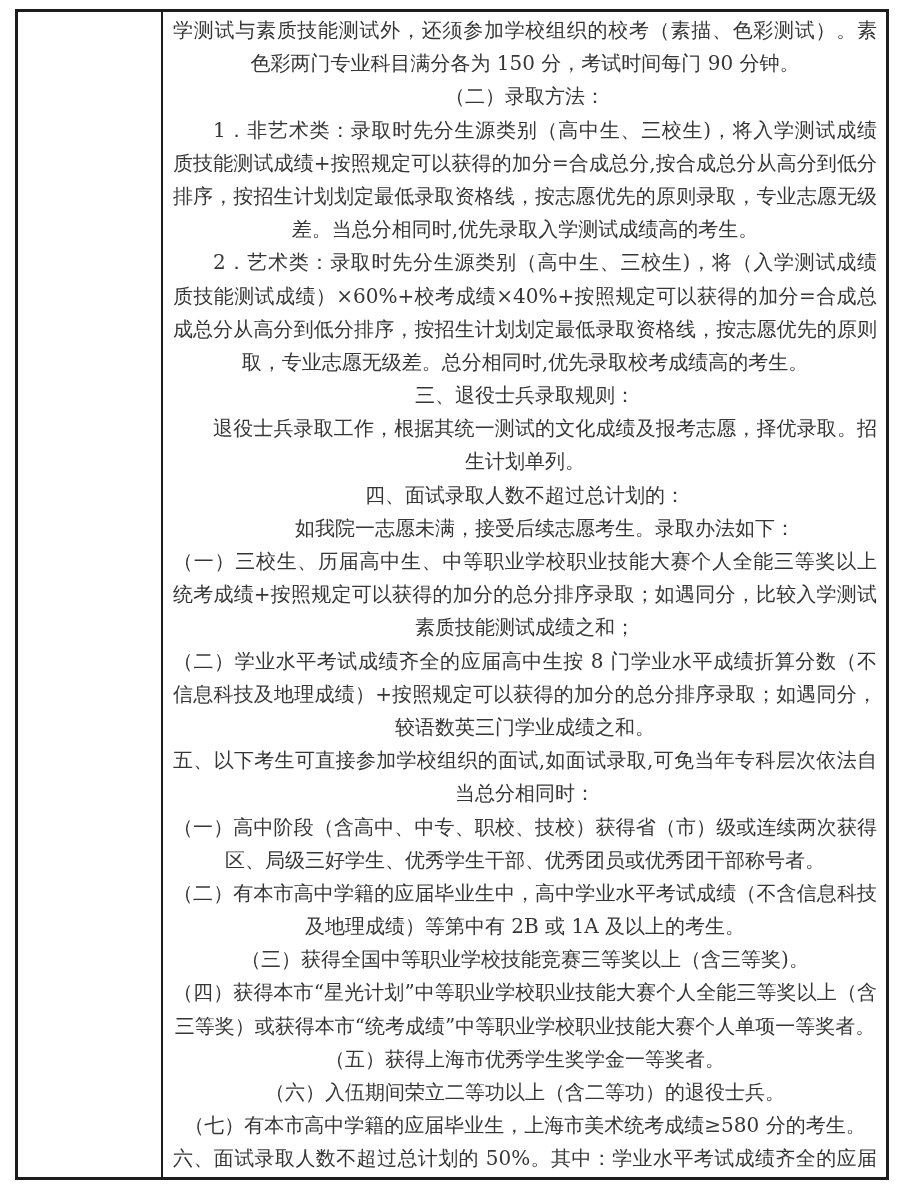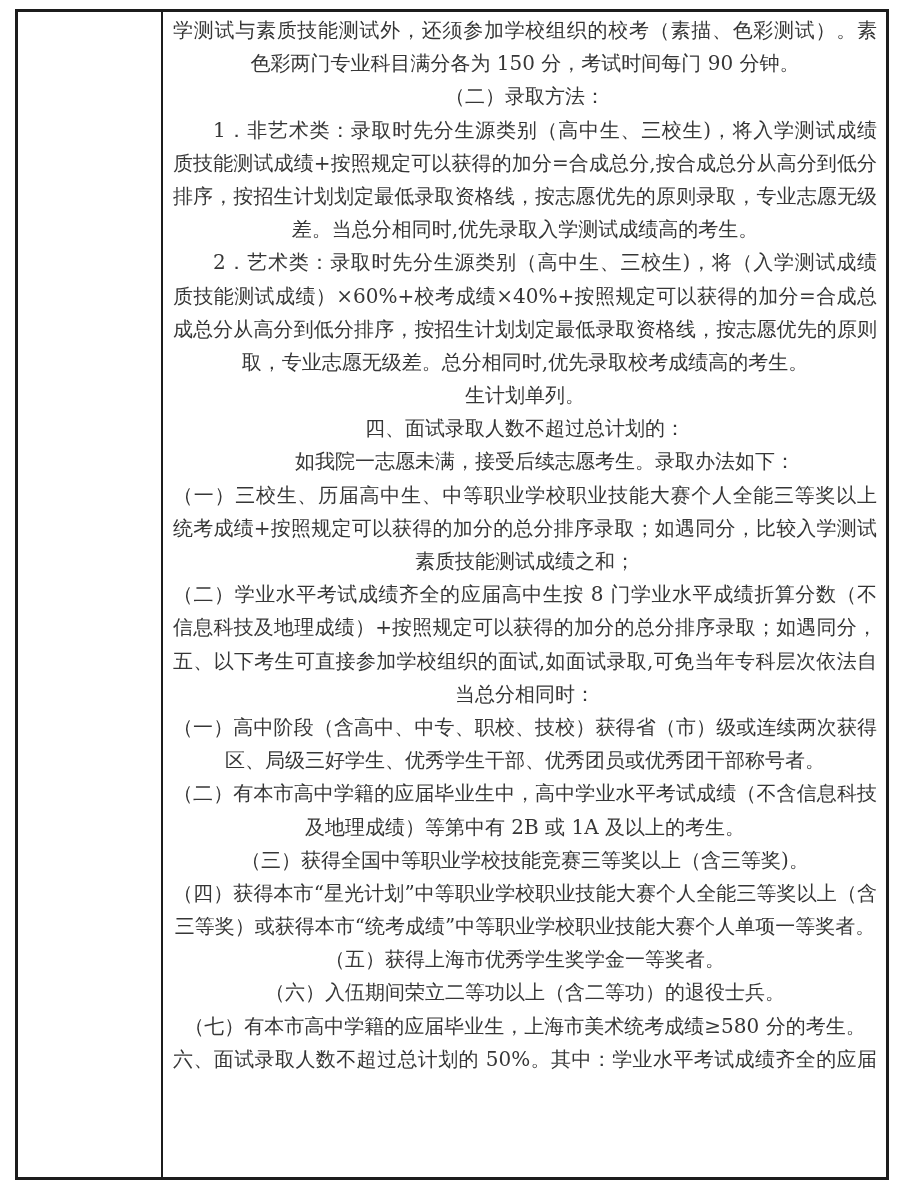--- a/index.html
+++ b/index.html
@@ -68,28 +68,31 @@
         <div class="line">色彩两门专业科目满分各为 150 分，考试时间每门 90 分钟。</div>
         <div class="line">（二）录取方法：</div>
         <div class="line indent justify">1．非艺术类：录取时先分生源类别（高中生、三校生)，将入学测试成绩+素</div>
         <div class="line justify">质技能测试成绩+按照规定可以获得的加分=合成总分,按合成总分从高分到低分</div>
         <div class="line justify">排序，按招生计划划定最低录取资格线，按志愿优先的原则录取，专业志愿无级</div>
         <div class="line">差。当总分相同时,优先录取入学测试成绩高的考生。</div>
         <div class="line indent justify">2．艺术类：录取时先分生源类别（高中生、三校生)，将（入学测试成绩+素</div>
         <div class="line justify">质技能测试成绩）×60%+校考成绩×40%+按照规定可以获得的加分=合成总分,按合</div>
         <div class="line justify">成总分从高分到低分排序，按招生计划划定最低录取资格线，按志愿优先的原则录</div>
         <div class="line">取，专业志愿无级差。总分相同时,优先录取校考成绩高的考生。</div>
+        <div class="line">三、退役士兵录取规则：</div>
+        <div class="line indent justify">退役士兵录取工作，根据其统一测试的文化成绩及报考志愿，择优录取。招</div>
         <div class="line">生计划单列。</div>
         <div class="line">四、面试录取人数不超过总计划的：</div>
         <div class="line indent">如我院一志愿未满，接受后续志愿考生。录取办法如下：</div>
         <div class="line justify">（一）三校生、历届高中生、中等职业学校职业技能大赛个人全能三等奖以上</div>
         <div class="line justify">统考成绩+按照规定可以获得的加分的总分排序录取；如遇同分，比较入学测试与</div>
         <div class="line">素质技能测试成绩之和；</div>
         <div class="line justify">（二）学业水平考试成绩齐全的应届高中生按 8 门学业水平成绩折算分数（不含</div>
         <div class="line justify">信息科技及地理成绩）+按照规定可以获得的加分的总分排序录取；如遇同分，比</div>
+        <div class="line">较语数英三门学业成绩之和。</div>
         <div class="line justify">五、以下考生可直接参加学校组织的面试,如面试录取,可免当年专科层次依法自</div>
         <div class="line">当总分相同时：</div>
         <div class="line justify">（一）高中阶段（含高中、中专、职校、技校）获得省（市）级或连续两次获得</div>
         <div class="line">区、局级三好学生、优秀学生干部、优秀团员或优秀团干部称号者。</div>
         <div class="line justify">（二）有本市高中学籍的应届毕业生中，高中学业水平考试成绩（不含信息科技</div>
         <div class="line">及地理成绩）等第中有 2B 或 1A 及以上的考生。</div>
         <div class="line">（三）获得全国中等职业学校技能竞赛三等奖以上（含三等奖)。</div>
         <div class="line justify">（四）获得本市“星光计划”中等职业学校职业技能大赛个人全能三等奖以上（含</div>
         <div class="line">三等奖）或获得本市“统考成绩”中等职业学校职业技能大赛个人单项一等奖者。</div>
         <div class="line">（五）获得上海市优秀学生奖学金一等奖者。</div>

